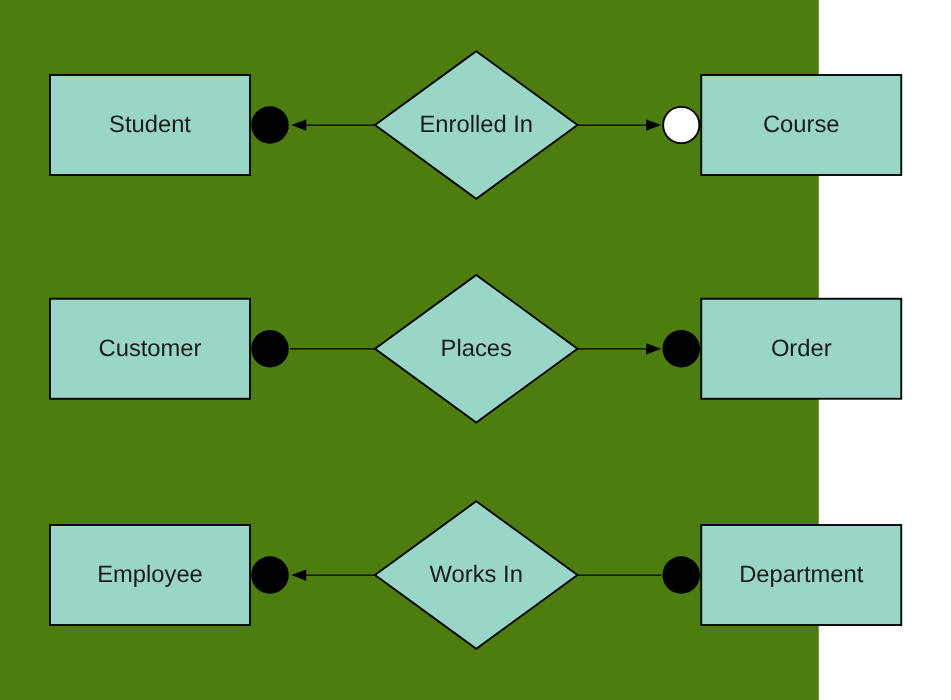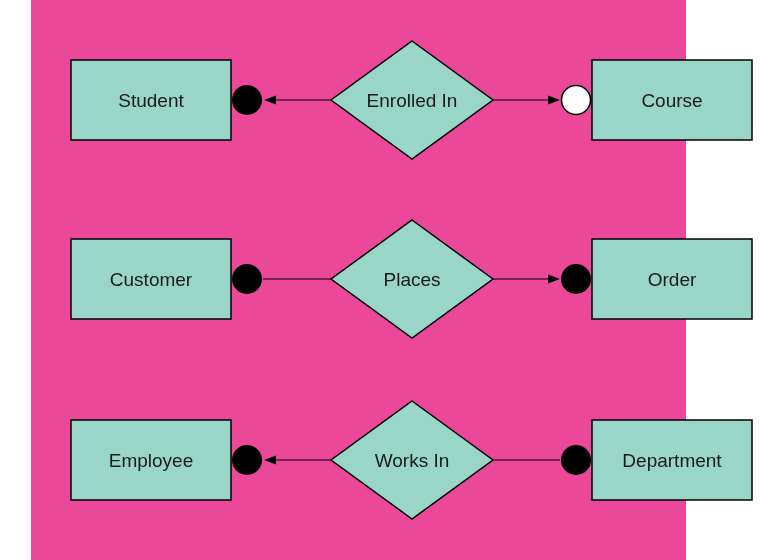--- a/index.html
+++ b/index.html
@@ -8,22 +8,21 @@
     background: #ffffff;
     width: 761px;
     height: 560px;
     overflow: hidden;
     font-family: "Liberation Sans", sans-serif;
   }
   .canvas-wrap {
     position: relative;
     width: 655px;
     height: 560px;
-    background: #ec4899;
-    margin-left: 31px;
+    background: #4d7c0f;
   }
   svg { display: block; }
   .shape {
     stroke: #000000;
     stroke-width: 1.5;
   }
   .conn {
     stroke: #000000;
     stroke-width: 1;
   }

